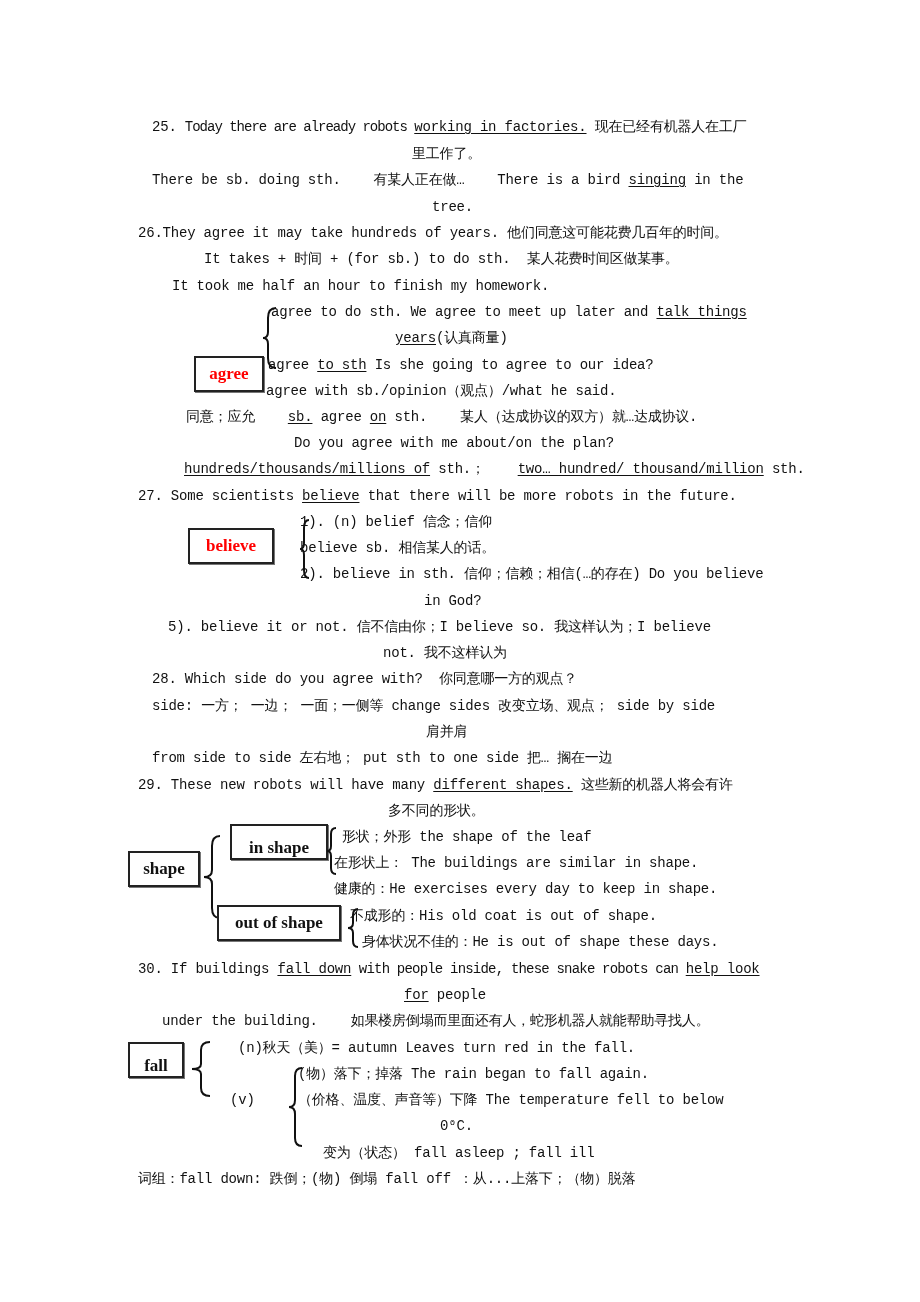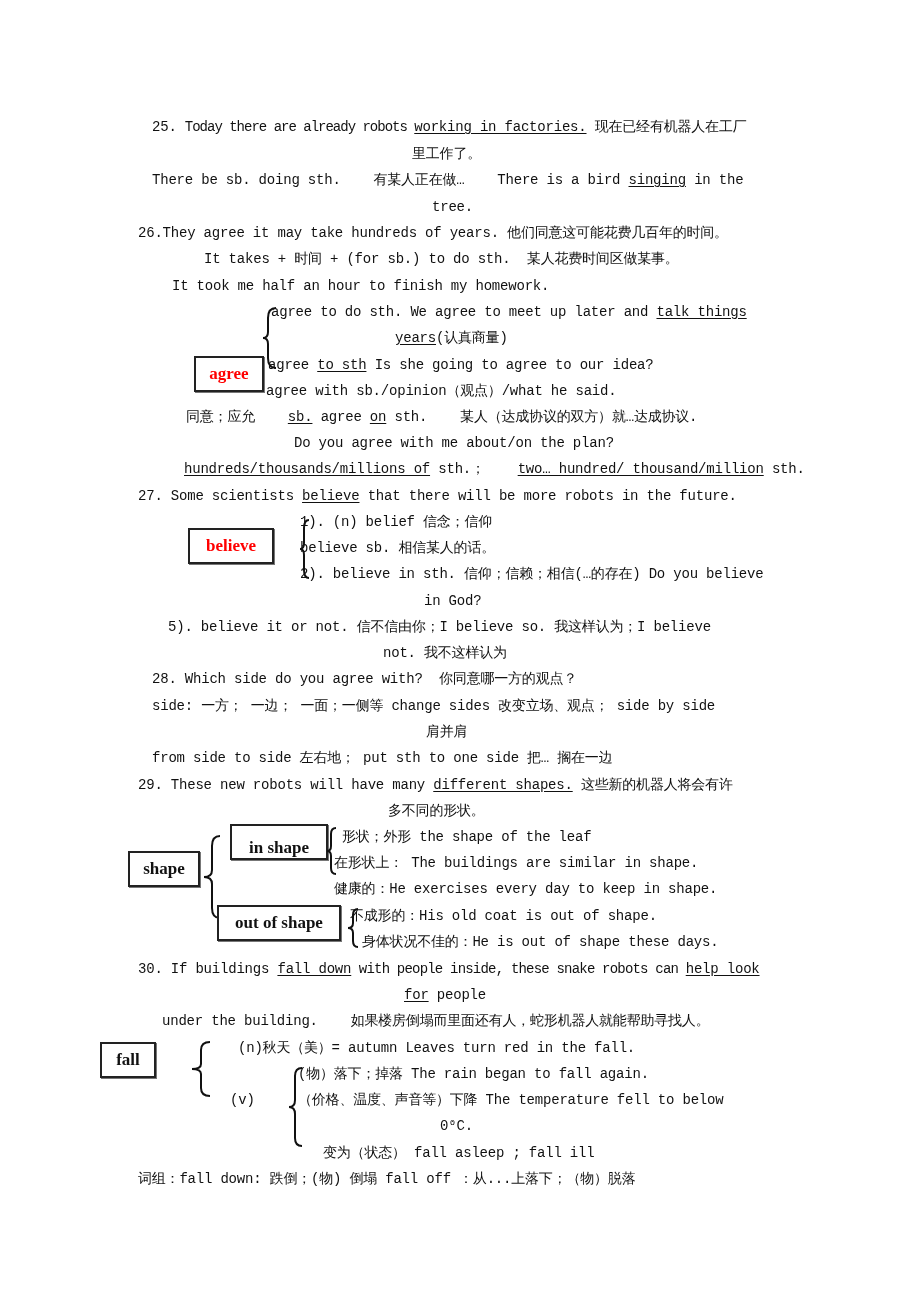--- a/index.html
+++ b/index.html
@@ -128,21 +128,21 @@
 <div class="line" style="left:138px;top:960px;">
   <span>30.</span>&nbsp;<span>If buildings </span><span class="u">fall down</span><span style="letter-spacing:-0.8px;"> with people inside, these snake robots can </span><span class="u">help look</span>
 </div>
 <div class="line" style="left:404px;top:986px;">
   <span class="u">for</span><span> people</span>
 </div>
 <div class="line" style="left:162px;top:1012px;">
   <span>under the building.</span>&nbsp;&nbsp;&nbsp;&nbsp;<span>如果楼房倒塌而里面还有人，蛇形机器人就能帮助寻找人。</span>
 </div>
 
-<div class="box black" style="left:100px;top:1042px;width:52px;height:32px;">
+<div class="box black" style="left:128px;top:1042px;width:52px;height:32px;align-items:flex-end;">
   <span>fall</span>
 </div>
 <div class="brace" style="left:190px;top:1040px;">
   <svg width="22" height="58" viewBox="0 0 22 58">
       <path d="M20 2 Q11 2 11 10 L11 24 Q11 29 2 29 Q11 29 11 34 L11 48 Q11 56 20 56" fill="none" stroke="#111" stroke-width="2"></path>
     </svg>
 </div>
 <div class="line" style="left:238px;top:1039px;">(n)秋天（美）= autumn   Leaves turn red in the fall.</div>
 <div class="line" style="left:230px;top:1091px;">(v)</div>
 <div class="brace" style="left:288px;top:1066px;">

